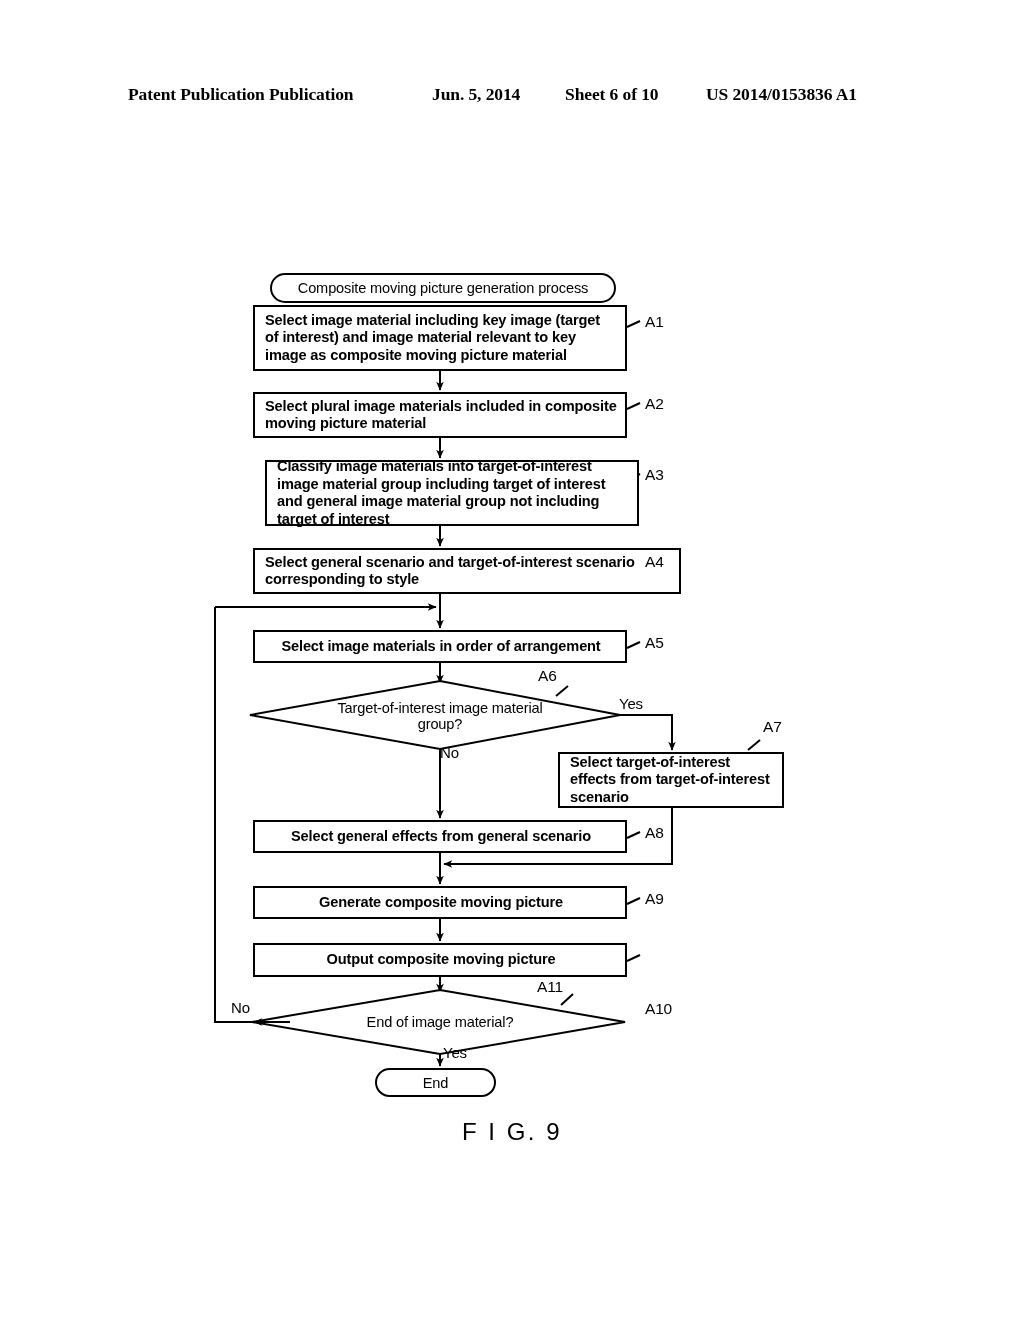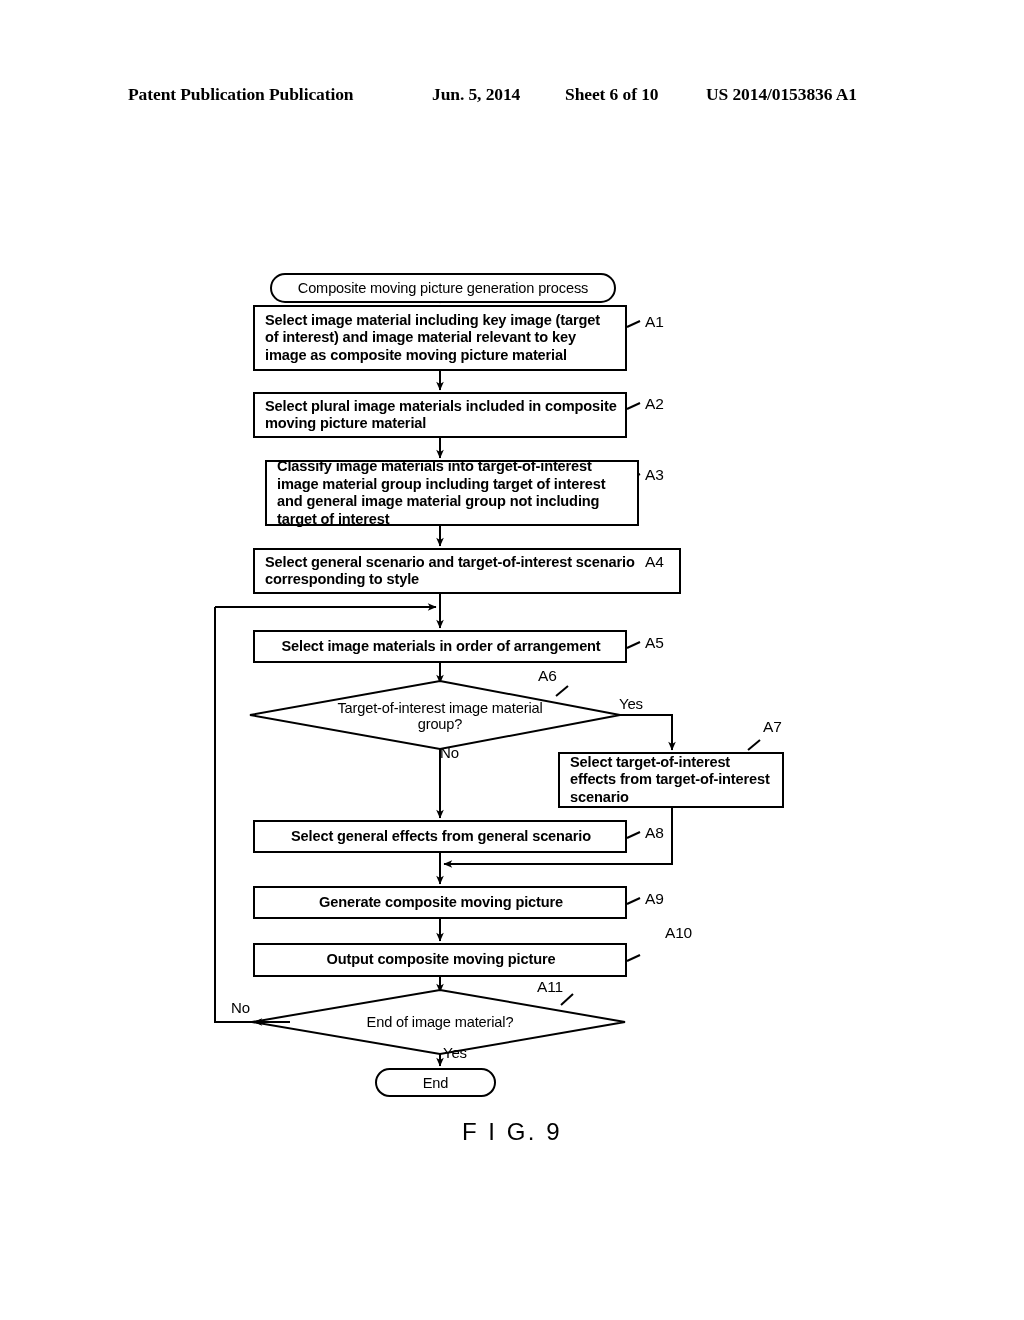--- a/index.html
+++ b/index.html
@@ -236,21 +236,21 @@
   <span class="ref" style="left:645px; top:824px;">A8</span>
 
   <div class="node proc center" style="left:253px; top:886px; width:374px; height:33px;">
     <span class="txt">Generate composite moving picture</span>
   </div>
   <span class="ref" style="left:645px; top:890px;">A9</span>
 
   <div class="node proc center" style="left:253px; top:943px; width:374px; height:34px;">
     <span class="txt">Output composite moving picture</span>
   </div>
-  <span class="ref" style="left:645px; top:924px;margin-left:20px;">A10</span>
+  <span class="ref" style="left:645px; top:1000px;">A10</span>
 
   <div class="diamond-label" style="left:340px; top:1012px; width:200px; height:20px;">End of image material?</div>
   <span class="ref" style="left:537px; top:978px;">A11</span>
   <span class="edge-label" style="left:231px; top:999px;">No</span>
   <span class="edge-label" style="left:443px; top:1044px;">Yes</span>
 
   <div class="node term" style="left:375px; top:1068px; width:121px; height:29px;">
     <span class="txt">End</span>
   </div>
 

